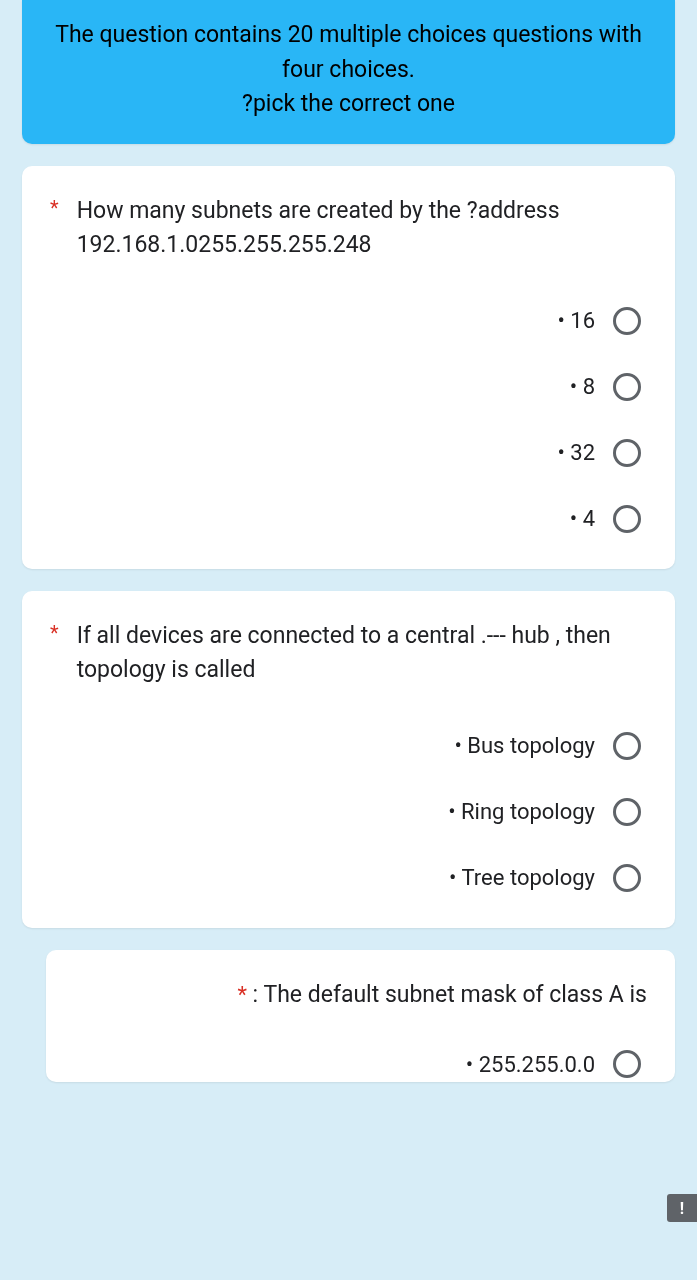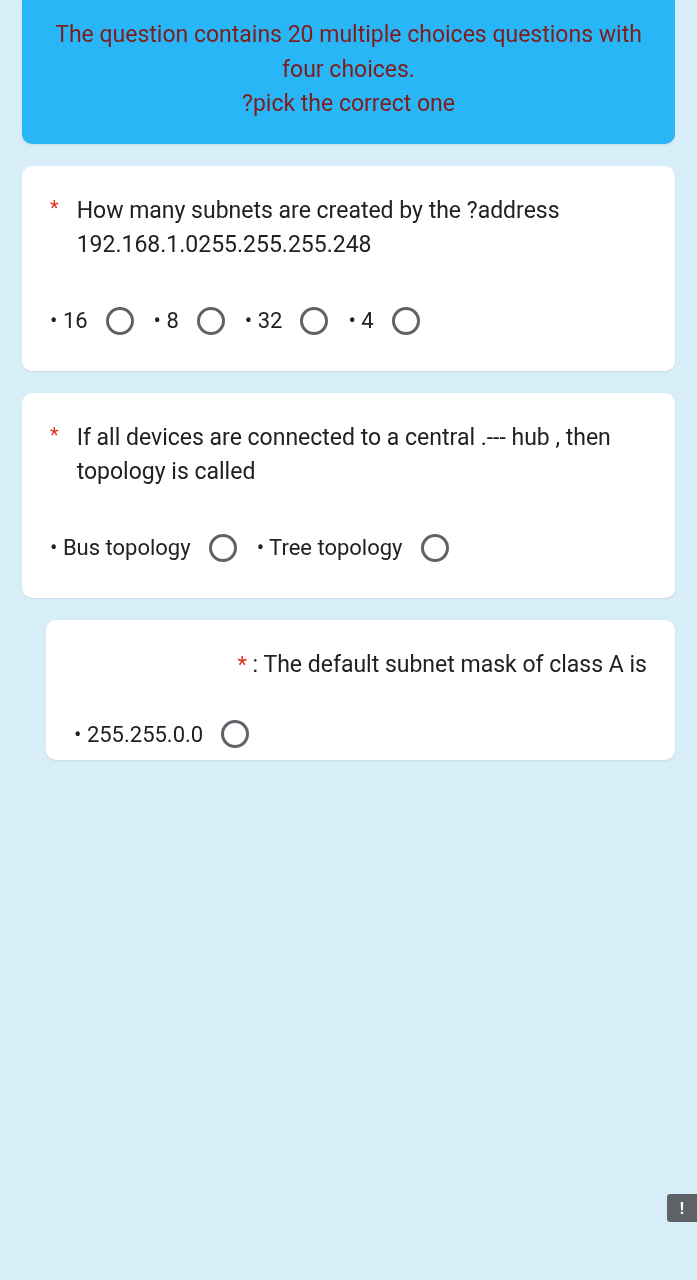--- a/index.html
+++ b/index.html
@@ -14,21 +14,21 @@
     padding: 0 22px;
   }
   .header-card {
     background: #29b6f6;
     border-radius: 0 0 10px 10px;
     padding: 18px 30px 22px 30px;
     margin: 0 22px 22px 22px;
     box-shadow: 0 1px 2px rgba(0,0,0,0.08);
   }
   .header-card p {
-    color: #7f1d1d;
+    color: #000000;
     font-size: 23px;
     text-align: center;
     line-height: 1.5;
   }
   .question-card {
     background: #ffffff;
     border-radius: 10px;
     padding: 28px 28px 36px 28px;
     margin-bottom: 22px;
     box-shadow: 0 1px 2px rgba(0,0,0,0.08);
@@ -57,22 +57,22 @@
   }
   .question-text-inline {
     color: #202124;
     font-size: 23px;
     line-height: 1.5;
     text-align: right;
   }
   .options {
     margin-top: 44px;
     display: flex;
-    flex-direction: row;
-    gap: 20px;
+    flex-direction: column;
+    gap: 38px;
     align-items: flex-end;
     padding-right: 6px;
   }
   .option {
     display: flex;
     align-items: center;
     gap: 18px;
     cursor: pointer;
   }
   .option-label {
@@ -143,27 +143,31 @@
     <div class="question-row">
       <span class="asterisk">*</span>
       <div class="question-text">If all devices are connected to a central .--- hub , then topology is called</div>
     </div>
     <div class="options">
       <div class="option">
         <span class="option-label">• Bus topology</span>
         <div class="radio"></div>
       </div>
       <div class="option">
+        <span class="option-label">• Ring topology</span>
+        <div class="radio"></div>
+      </div>
+      <div class="option">
         <span class="option-label">• Tree topology</span>
         <div class="radio"></div>
       </div>
     </div>
   </div>
 
-  <div class="question-card" style="padding-bottom:12px;margin-left:24px;">
+  <div class="question-card" style="padding-bottom:4px;margin-left:24px;">
     <div class="question-text-inline">
       <span class="asterisk-inline">*</span><span> : The default subnet mask of class A is</span>
     </div>
     <div class="options" style="margin-top:38px;">
       <div class="option">
         <span class="option-label">• 255.255.0.0</span>
         <div class="radio"></div>
       </div>
     </div>
   </div>

